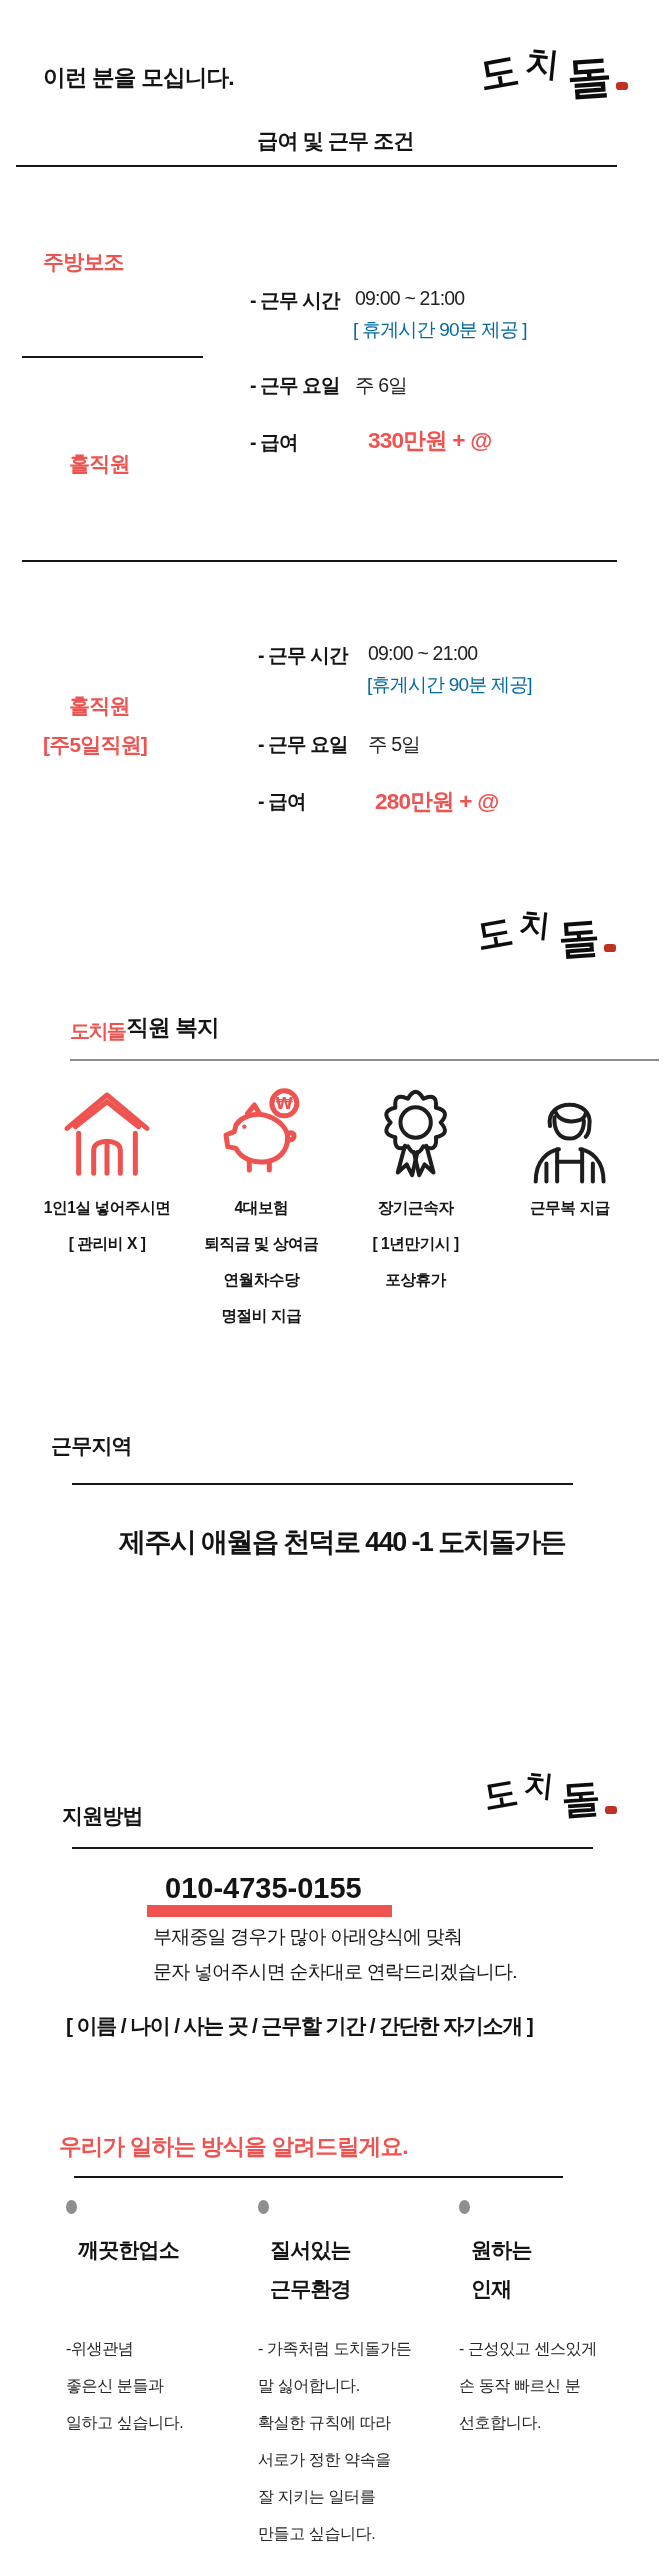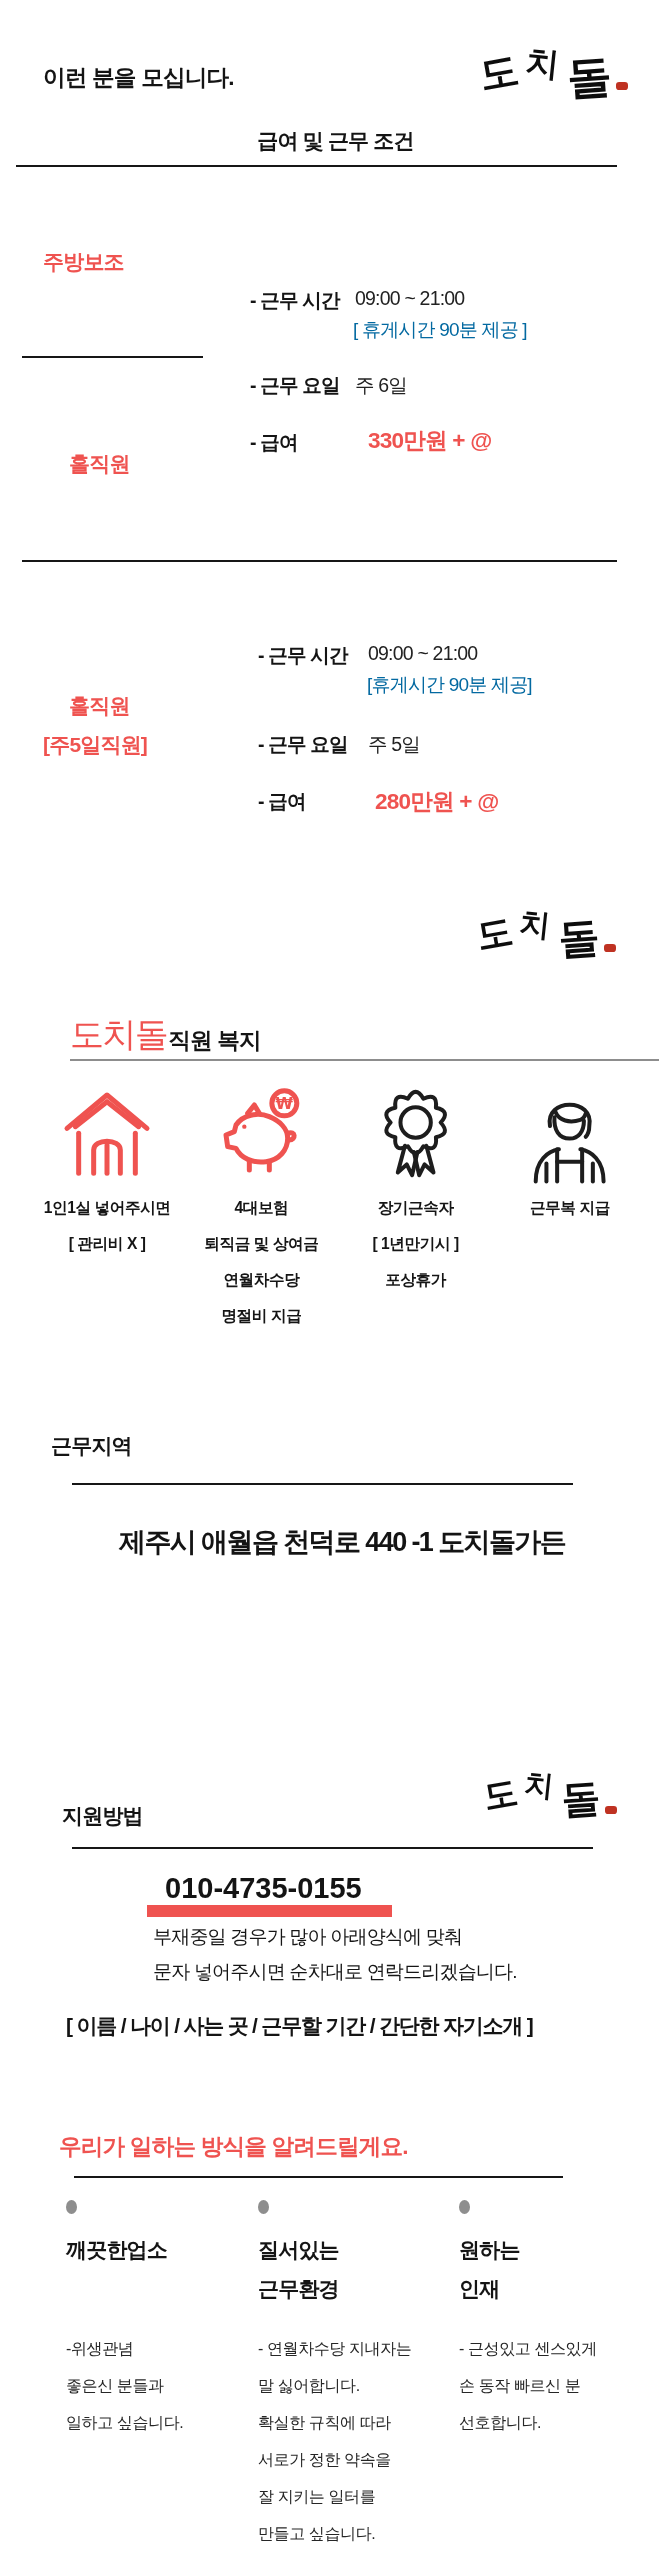--- a/index.html
+++ b/index.html
@@ -33,39 +33,39 @@
 
   
   .role{ position:absolute; font-size:21px; font-weight:800; color:var(--accent); letter-spacing:-0.8px; }
   .row-label{ position:absolute; font-size:19.5px; font-weight:800; letter-spacing:-0.8px; }
   .row-value{ position:absolute; font-size:19.5px; font-weight:500; color:#222; letter-spacing:-0.8px; }
   .row-note{ position:absolute; font-size:19px; font-weight:500; color:#0369a1; letter-spacing:-0.8px; }
   .salary{ position:absolute; font-size:22.6px; font-weight:800; color:var(--accent); letter-spacing:-0.8px; }
 
   
   .benefits-head{ position:absolute; left:70px; top:1012px; display:flex; align-items:flex-end; }
-  .benefits-head .brandword{ font-size:34px; font-weight:400; color:var(--accent); letter-spacing:-1.6px; }
+  .benefits-head .brandword{ font-size:20px; font-weight:700; color:var(--accent); letter-spacing:-1.6px; }
   .benefits-head .rest{ font-size:22.6px; font-weight:800; margin-left:1px; padding-bottom:2.3px; letter-spacing:-0.8px; }
   .benefits-row{ position:absolute; left:30px; top:1085px; width:617px; display:flex; }
   .benefit{ flex:1; text-align:center; }
   .benefit svg{ height:100px; display:block; margin:0 auto 4.7px auto; }
   .benefit .bline{ font-size:15.6px; font-weight:700; line-height:36px; color:#151515; letter-spacing:-0.4px; }
 
   
   .address{ position:absolute; font-size:27px; font-weight:800; letter-spacing:-1.6px; }
   .phone{ position:absolute; font-size:29px; font-weight:800; letter-spacing:0px; z-index:2; }
   .phone-bar{ position:absolute; background:var(--accent); z-index:1; }
   .apply-line{ position:absolute; font-size:19px; font-weight:500; color:#161616; letter-spacing:-0.8px; }
   .apply-format{ position:absolute; font-size:21px; font-weight:800; letter-spacing:-1.2px; }
 
   
   .cult-title{ position:absolute; font-size:22.6px; font-weight:800; color:var(--accent); letter-spacing:-0.8px; }
   .cult-col{ position:absolute; top:2200px; }
   .cult-dot{ width:11px; height:14px; border-radius:50%; background:#8e8e8e; }
-  .cult-head{ font-size:21px; font-weight:800; line-height:39px; margin-top:15.6px; letter-spacing:-0.8px; }
+  .cult-head{ font-size:21px; font-weight:800; line-height:39px; margin-top:15.6px; letter-spacing:-0.8px;margin-left:12px; }
   .cult-body{ font-size:16px; font-weight:500; color:#262626; line-height:37px; letter-spacing:-0.4px; }
   .mt-body{ margin-top:22px; }
   .mt-body-tall{ margin-top:61px; }
 </style>
 </head>
 <body>
 
 <div class="page">
 
   <div class="abs h-main" style="left:43px; top:62px;">이런 분을 모십니다.</div>
@@ -217,21 +217,21 @@
       <div>좋은신 분들과</div>
       <div>일하고 싶습니다.</div>
     </div>
   </div>
 
   <div class="cult-col" style="left:258px; width:183px;">
     <div class="cult-dot"></div>
     <div class="cult-head">질서있는</div>
     <div class="cult-head" style="margin-top:0;">근무환경</div>
     <div class="cult-body mt-body">
-      <div>- 연월차수당 지내자는</div>
+      <div>- 가족처럼 도치돌가든</div>
       <div>말 싫어합니다.</div>
       <div>확실한 규칙에 따라</div>
       <div>서로가 정한 약속을</div>
       <div>잘 지키는 일터를</div>
       <div>만들고 싶습니다.</div>
     </div>
   </div>
 
   <div class="cult-col" style="left:459px; width:187px;">
     <div class="cult-dot"></div>

